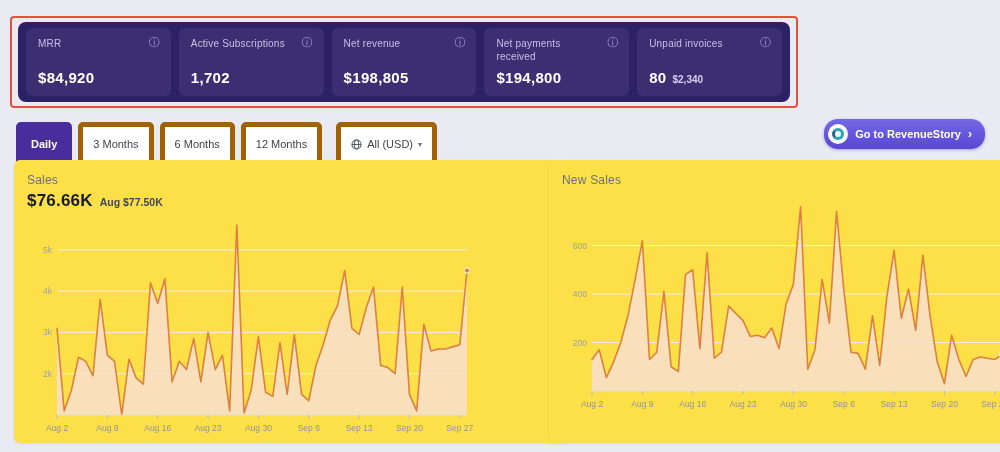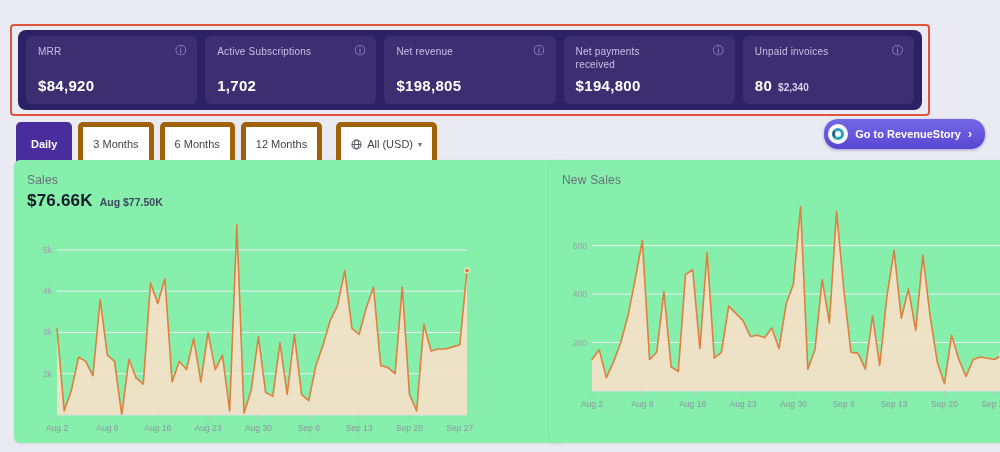--- a/index.html
+++ b/index.html
@@ -6,21 +6,21 @@
   html,body { width:1000px; height:452px; }
   body {
     font-family:"Liberation Sans", sans-serif;
     background:#e9eaf2;
     position:relative;
     overflow:hidden;
   }
 
   
   .kpi-outline {
-    position:absolute; left:10px; top:24px; width:920px; height:92px;
+    position:absolute; left:10px; top:16px; width:788px; height:92px;
     border:2px solid #e0543c; border-radius:4px;
   }
   .kpi-strip {
     position:absolute; left:6px; top:4px; right:6px; bottom:4px;
     background:#2c2164; border-radius:8px;
     display:flex; gap:8px; padding:6px 8px; align-items:stretch;
   }
   .kpi-card {
     flex:1; background:#3b2f72; border-radius:6px;
     padding:9px 11px 10px 12px;
@@ -63,21 +63,21 @@
   }
   .rs-logo-inner {
     width:12px; height:12px; border-radius:50%;
     background:#eef7f9; border:3px solid #2ba3bd; border-left-color:#23628f;
   }
   .rs-chevron { font-size:12px; line-height:1; }
 
   
   .chart-card {
     position:absolute; top:160px; width:553px; height:283px;
-    background:#86efac; border-radius:6px;
+    background:#fde047; border-radius:6px;
     box-shadow:0 1px 3px rgba(25,25,60,.07);
     padding:13px 13px 6px 13px;
   }
   .chart-card.left { left:14px; } .chart-card.right { left:507px;margin-left:42px; }
   .chart-title { font-size:12px; color:#6a6f7b; letter-spacing:.2px; }
   .chart-value-row { margin-top:4px; display:flex; align-items:baseline; gap:7px; }
   .chart-value { font-size:17px; font-weight:bold; color:#151a2b; letter-spacing:.2px; }
   .chart-sub { font-size:10.5px; font-weight:bold; color:#3e4660; }
   svg.chart { display:block; margin-top:4px; }
   svg.chart text { font-family:"Liberation Sans", sans-serif; }

